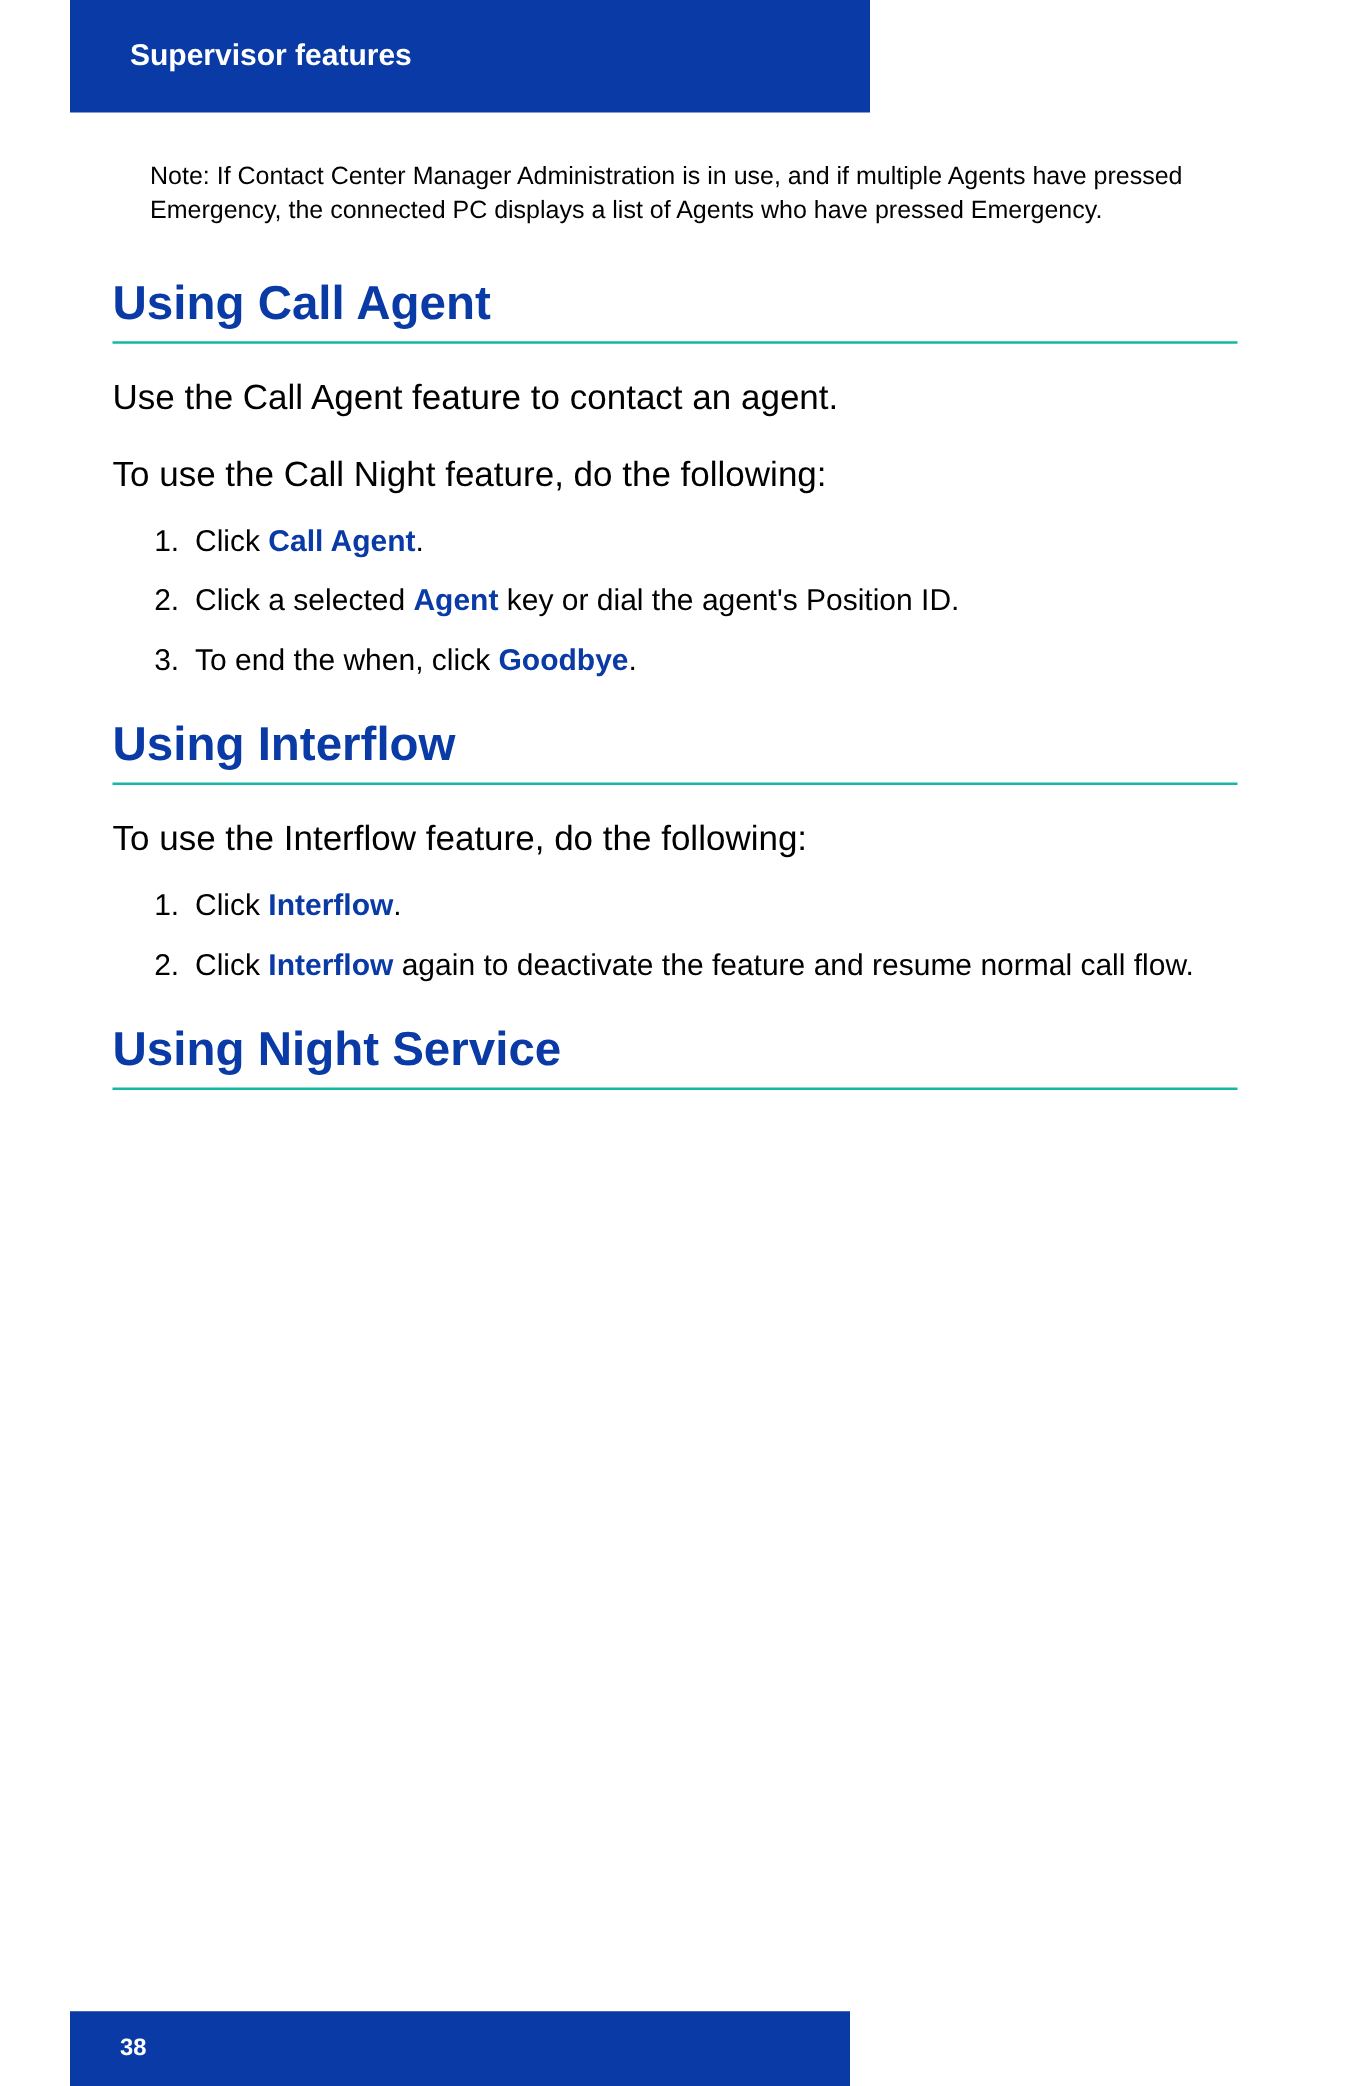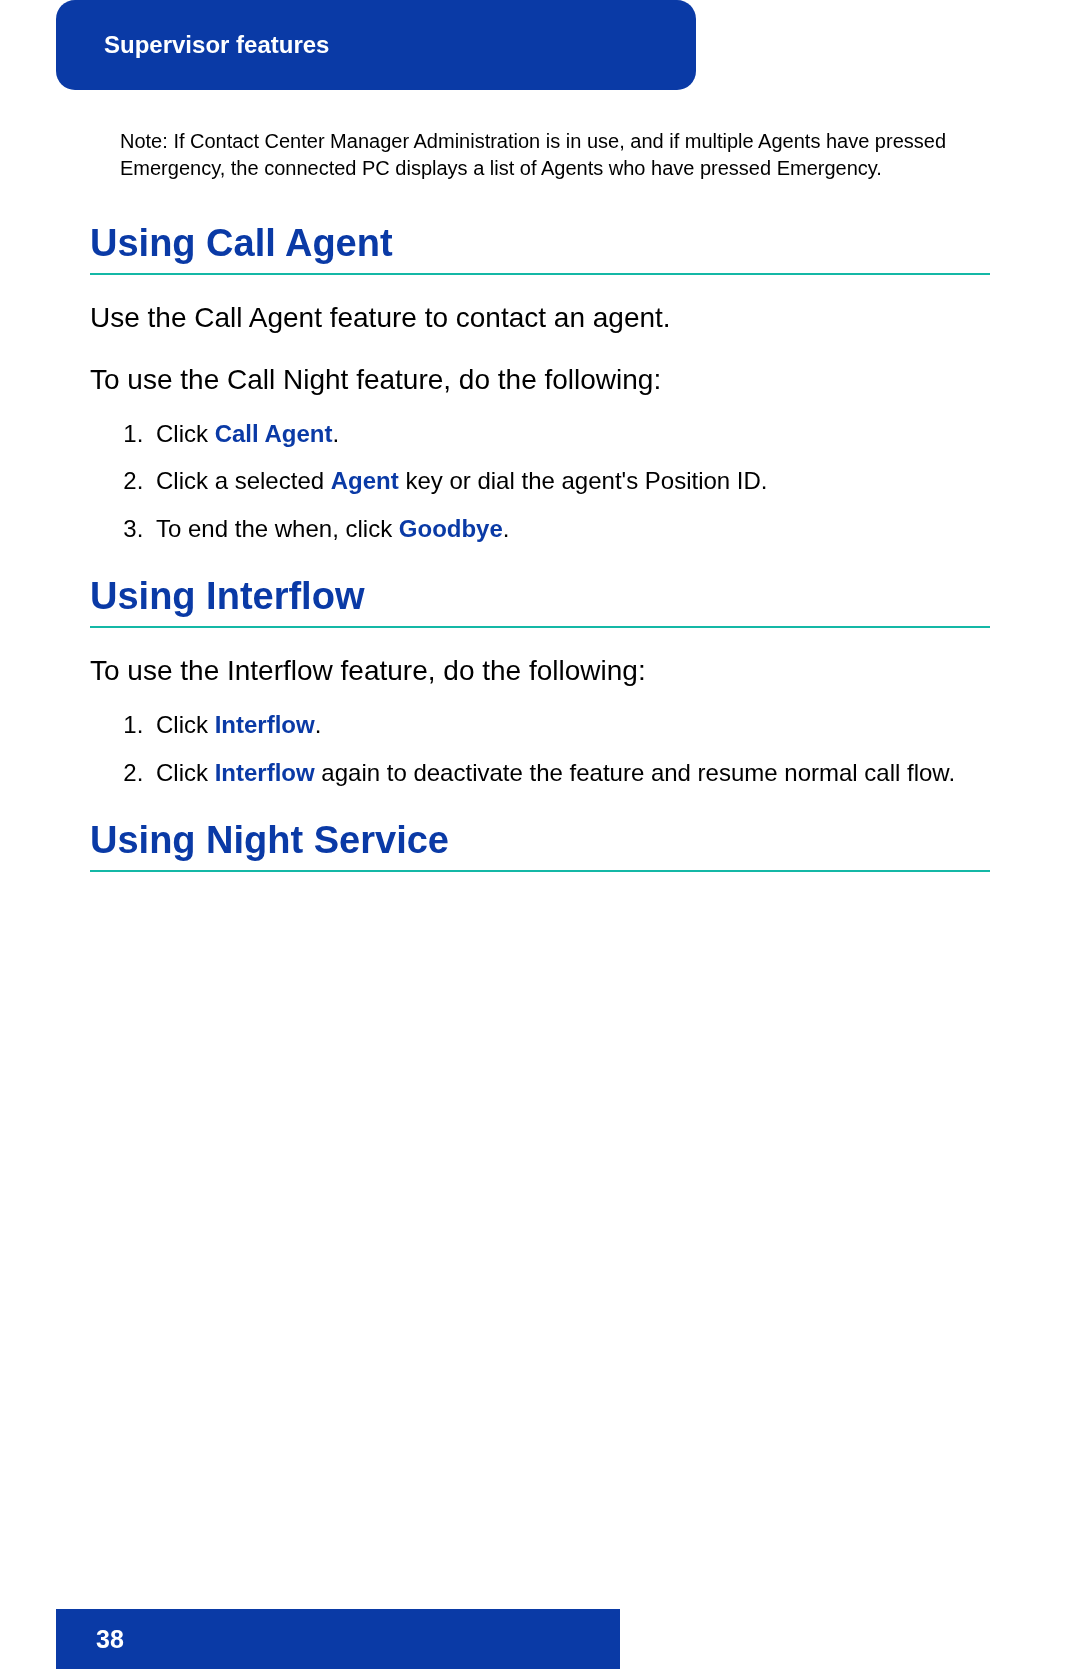--- a/index.html
+++ b/index.html
@@ -23,32 +23,31 @@
     width: 640px;
     height: 90px;
     background: #0a3aa6;
     color: #fff;
     font-weight: 700;
     font-size: 24px;
     padding-left: 48px;
     box-sizing: border-box;
     display: flex;
     align-items: center;
-    border-radius: 19px;
   }
   .pagenum {
     position: absolute;
     left: 56px;
     bottom: 0;
-    width: 564px;
+    width: 624px;
     height: 60px;
     background: #0a3aa6;
     color: #fff;
     font-weight: 700;
-    font-size: 25px;
+    font-size: 19px;
     padding-left: 40px;
     box-sizing: border-box;
     display: flex;
     align-items: center;
   }
   .content {
     position: absolute;
     top: 110px;
     left: 90px;
     width: 900px;

